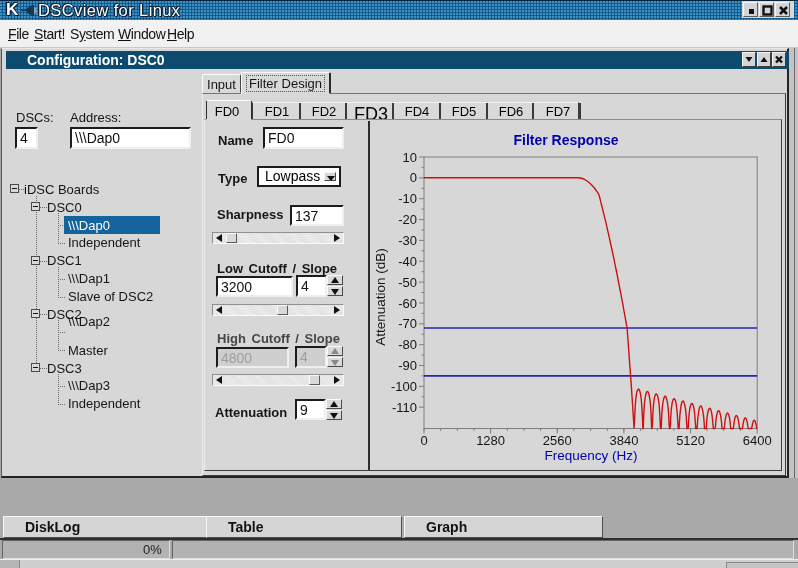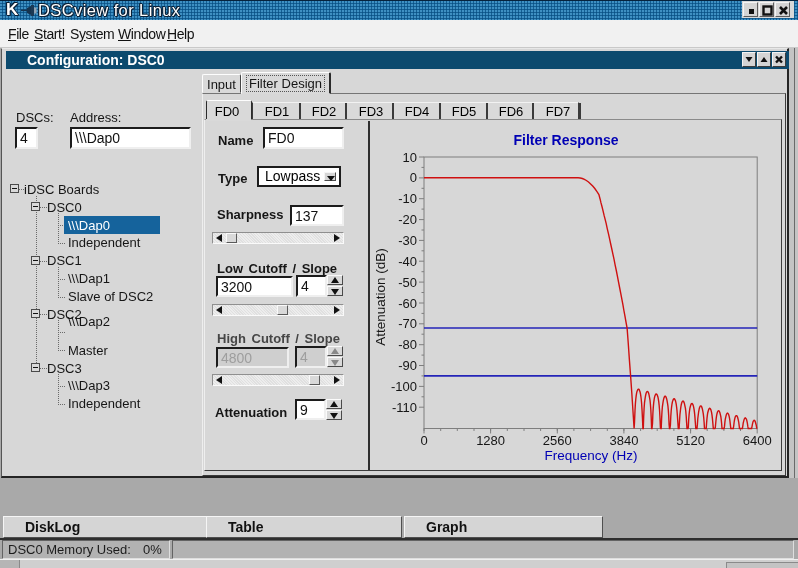--- a/index.html
+++ b/index.html
@@ -168,21 +168,21 @@
 <div class="abs" style="left:299px;top:103px;width:2px;height:16px;background:#3a3a3a"></div>
 <div class="abs" style="left:345px;top:103px;width:2px;height:16px;background:#3a3a3a"></div>
 <div class="abs" style="left:392px;top:103px;width:2px;height:16px;background:#3a3a3a"></div>
 <div class="abs" style="left:439px;top:103px;width:2px;height:16px;background:#3a3a3a"></div>
 <div class="abs" style="left:486px;top:103px;width:2px;height:16px;background:#3a3a3a"></div>
 <div class="abs" style="left:532px;top:103px;width:2px;height:16px;background:#3a3a3a"></div>
 <div class="abs" style="left:579px;top:103px;width:2px;height:16px;background:#3a3a3a"></div>
 <div class="abs" style="left:209px;top:104px;width:36px;text-align:center;font-size:13px">FD0</div>
 <div class="abs" style="left:259px;top:104px;width:36px;text-align:center;font-size:13px">FD1</div>
 <div class="abs" style="left:306px;top:104px;width:36px;text-align:center;font-size:13px">FD2</div>
-<div class="abs" style="left:353px;top:104px;width:36px;text-align:center;font-size:13px">FD3</div>
+<div class="abs" style="left:353px;top:104px;width:36px;text-align:center;font-size:18px">FD3</div>
 <div class="abs" style="left:399px;top:104px;width:36px;text-align:center;font-size:13px">FD4</div>
 <div class="abs" style="left:446px;top:104px;width:36px;text-align:center;font-size:13px">FD5</div>
 <div class="abs" style="left:493px;top:104px;width:36px;text-align:center;font-size:13px">FD6</div>
 <div class="abs" style="left:540px;top:104px;width:36px;text-align:center;font-size:13px">FD7</div>
 
 <div class="abs" style="left:204px;top:119px;width:578px;height:352px;border:1px solid;border-color:#8a8a8a #3d3d3d #3d3d3d #eeeeee"></div>
 <div class="abs" style="left:206px;top:119px;width:45px;height:2px;background:#d9d9d9"></div>
 <div class="abs" style="left:368px;top:121px;width:2px;height:349px;background:#2e2e2e"></div>
 
 <div class="blbl abs" style="left:218px;top:133px">Name</div>
@@ -341,21 +341,20 @@
     <span>DiskLog</span>
   </div>
 <div class="bbtn" style="left:206px;width:196px">
     <span>Table</span>
   </div>
 <div class="bbtn" style="left:404px;width:199px">
     <span>Graph</span>
   </div>
 <div class="abs" style="left:0;top:538px;width:798px;height:2px;background:#2e2e2e"></div>
 <div class="sunk" style="left:2px;top:540px;width:168px;height:19px">
-    <span style="position:absolute;left:5px;top:1px">DSC0 Memory Used:</span>
     <span style="position:absolute;left:140px;top:1px">0%</span>
   </div>
 <div class="sunk" style="left:172px;top:540px;width:622px;height:19px"></div>
 <div class="abs" style="left:0;top:559px;width:798px;height:9px;background:#cfcfcf;border-top:1px solid #efefef"></div>
 <div class="abs" style="left:0;top:560px;width:20px;height:8px;background:#b5b5b5;border-right:1px solid #8a8a8a"></div>
 <div class="abs" style="left:726px;top:562px;width:72px;height:6px;background:#c3c3c3;border-left:1px solid #8a8a8a;border-top:1px solid #8a8a8a"></div>
 <div class="abs" style="left:789px;top:48px;width:9px;height:430px;background:#c4c4c4"></div>
 <div class="abs" style="left:794px;top:48px;width:1px;height:430px;background:#6a6a6a"></div>
 
 </body></html>

